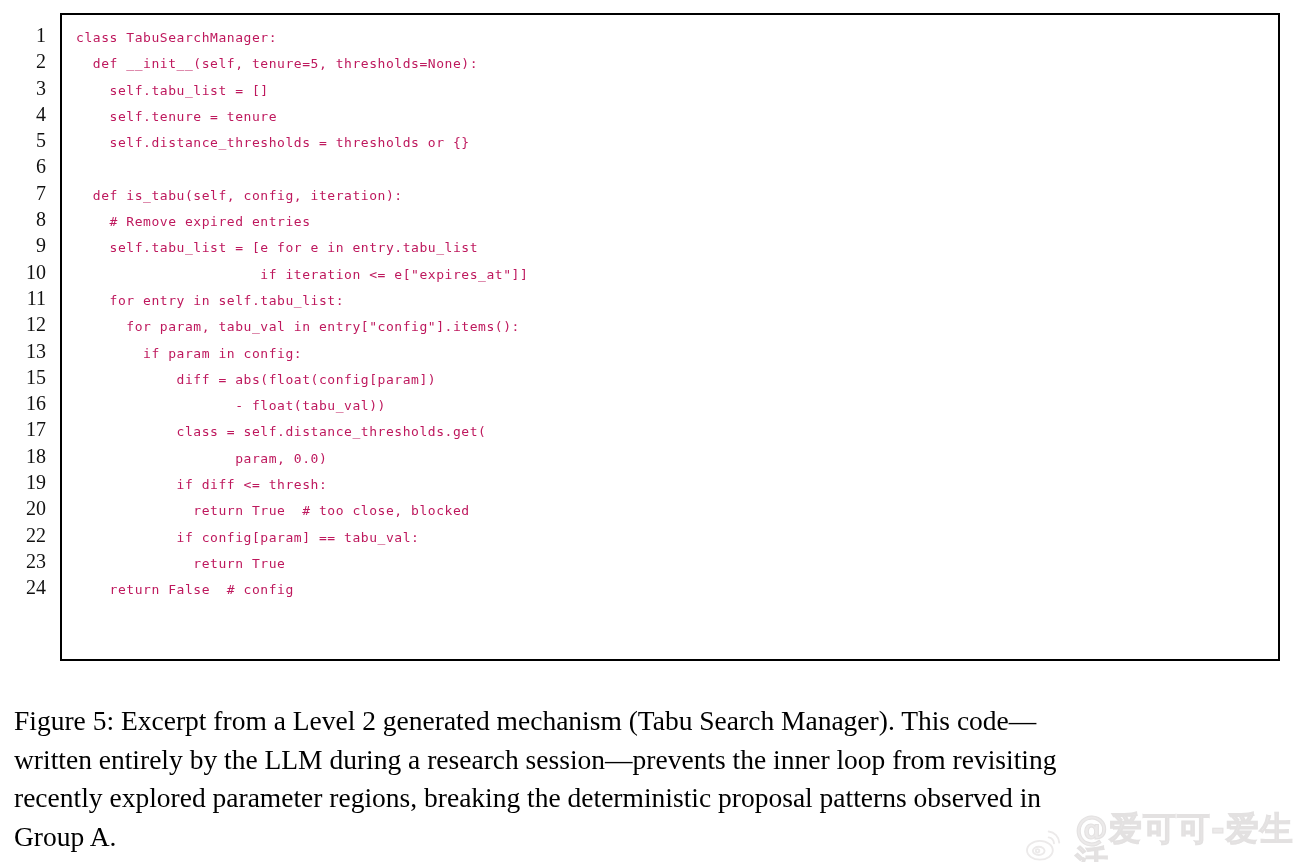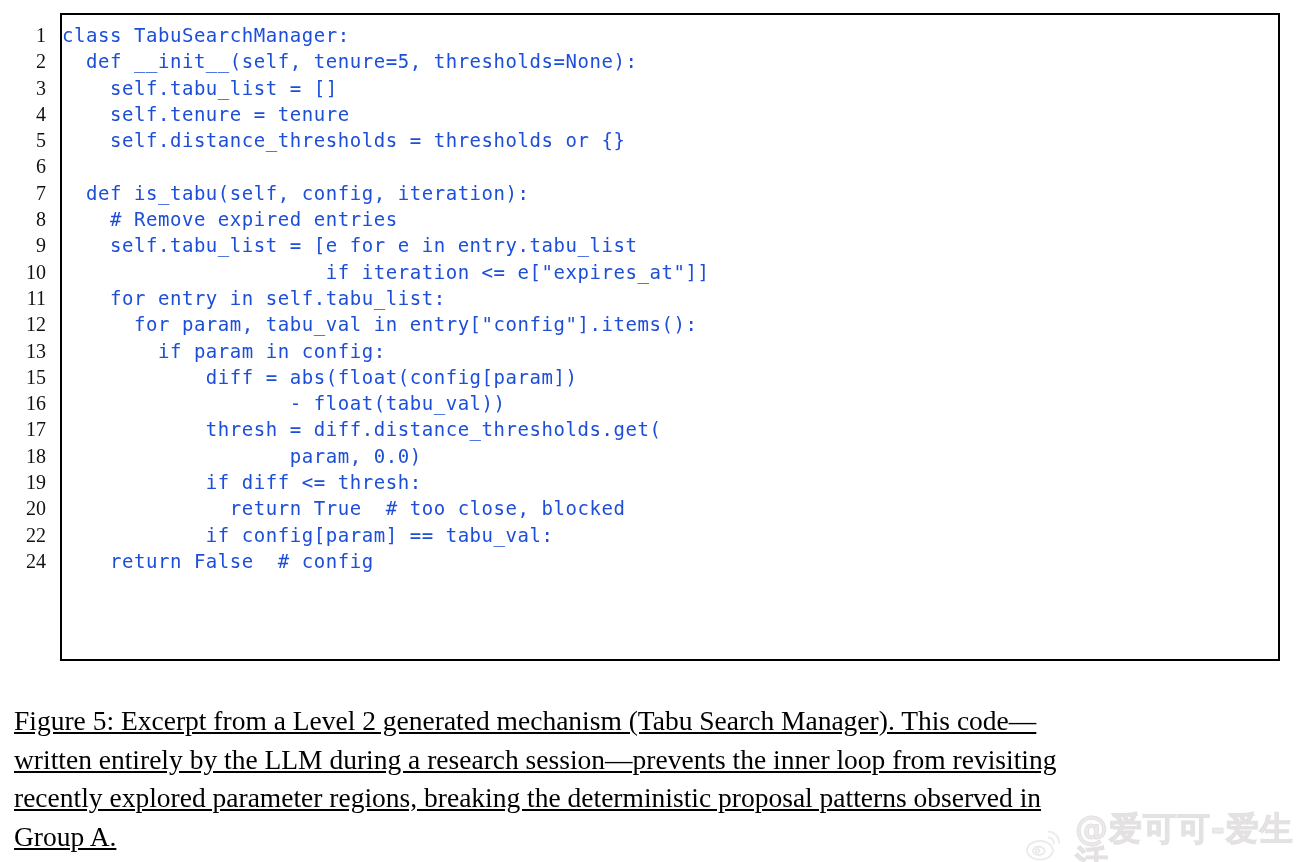--- a/index.html
+++ b/index.html
@@ -55,25 +55,25 @@
     width: 46px;
     min-width: 46px;
     text-align: right;
     font-family: "Liberation Serif", "DejaVu Serif", serif;
     font-size: 20px;
     color: #111111;
     padding-right: 0;
   }
 
   .line-code {
-    margin-left: 16px;
+    margin-left: 30px;
     font-family: "DejaVu Sans Mono", "Liberation Mono", monospace;
-    font-size: 19px;
+    font-size: 13px;
     letter-spacing: 0.55px;
-    color: #1d4ed8;
+    color: #be185d;
     white-space: pre;
   }
 
   .cmt {
   }
 
   
   #figure-caption {
     position: absolute;
     left: 14px;
@@ -81,21 +81,20 @@
     width: 1268px;
     font-family: "Liberation Serif", "DejaVu Serif", serif;
     font-size: 27.5px;
     line-height: 38.5px;
     color: #000000;
     text-align: left;
   }
   #figure-caption .cap-line {
     display: block;
     white-space: pre;
-    text-decoration: underline;
   }
 
   
   #watermark {
     position: absolute;
     left: 1025px;
     top: 812px;
     display: flex;
     align-items: center;
     gap: 12px;
@@ -133,25 +132,26 @@
       <div class="code-line"><span class="line-number">6</span><span class="line-code"><span></span></span></div>
       <div class="code-line"><span class="line-number">7</span><span class="line-code"><span>  def is_tabu(self, config, iteration):</span></span></div>
       <div class="code-line"><span class="line-number">8</span><span class="line-code"><span>    </span><span class="cmt"># Remove expired entries</span></span></div>
       <div class="code-line"><span class="line-number">9</span><span class="line-code"><span>    self.tabu_list = [e for e in entry.tabu_list</span></span></div>
       <div class="code-line"><span class="line-number">10</span><span class="line-code"><span>                      if iteration &lt;= e["expires_at"]]</span></span></div>
       <div class="code-line"><span class="line-number">11</span><span class="line-code"><span>    for entry in self.tabu_list:</span></span></div>
       <div class="code-line"><span class="line-number">12</span><span class="line-code"><span>      for param, tabu_val in entry["config"].items():</span></span></div>
       <div class="code-line"><span class="line-number">13</span><span class="line-code"><span>        if param in config:</span></span></div>
       <div class="code-line"><span class="line-number">15</span><span class="line-code"><span>            diff = abs(float(config[param])</span></span></div>
       <div class="code-line"><span class="line-number">16</span><span class="line-code"><span>                   - float(tabu_val))</span></span></div>
-      <div class="code-line"><span class="line-number">17</span><span class="line-code"><span>            thresh = diff.distance_thresholds.get(</span></span></div>
+      <div class="code-line"><span class="line-number">17</span><span class="line-code"><span>            class = self.distance_thresholds.get(</span></span></div>
       <div class="code-line"><span class="line-number">18</span><span class="line-code"><span>                   param, 0.0)</span></span></div>
       <div class="code-line"><span class="line-number">19</span><span class="line-code"><span>            if diff &lt;= thresh:</span></span></div>
       <div class="code-line"><span class="line-number">20</span><span class="line-code"><span>              return True  </span><span class="cmt"># too close, blocked</span></span></div>
       <div class="code-line"><span class="line-number">22</span><span class="line-code"><span>            if config[param] == tabu_val:</span></span></div>
+      <div class="code-line"><span class="line-number">23</span><span class="line-code"><span>              return True</span></span></div>
       <div class="code-line"><span class="line-number">24</span><span class="line-code"><span>    return False  </span><span class="cmt"># config</span></span></div>
     </div>
 
 </div>
 
 <div id="figure-caption">
     <span class="cap-line">Figure 5: Excerpt from a Level 2 generated mechanism (Tabu Search Manager). This code—</span>
     <span class="cap-line">written entirely by the LLM during a research session—prevents the inner loop from revisiting</span>
     <span class="cap-line">recently explored parameter regions, breaking the deterministic proposal patterns observed in</span>
     <span class="cap-line">Group A.</span>

